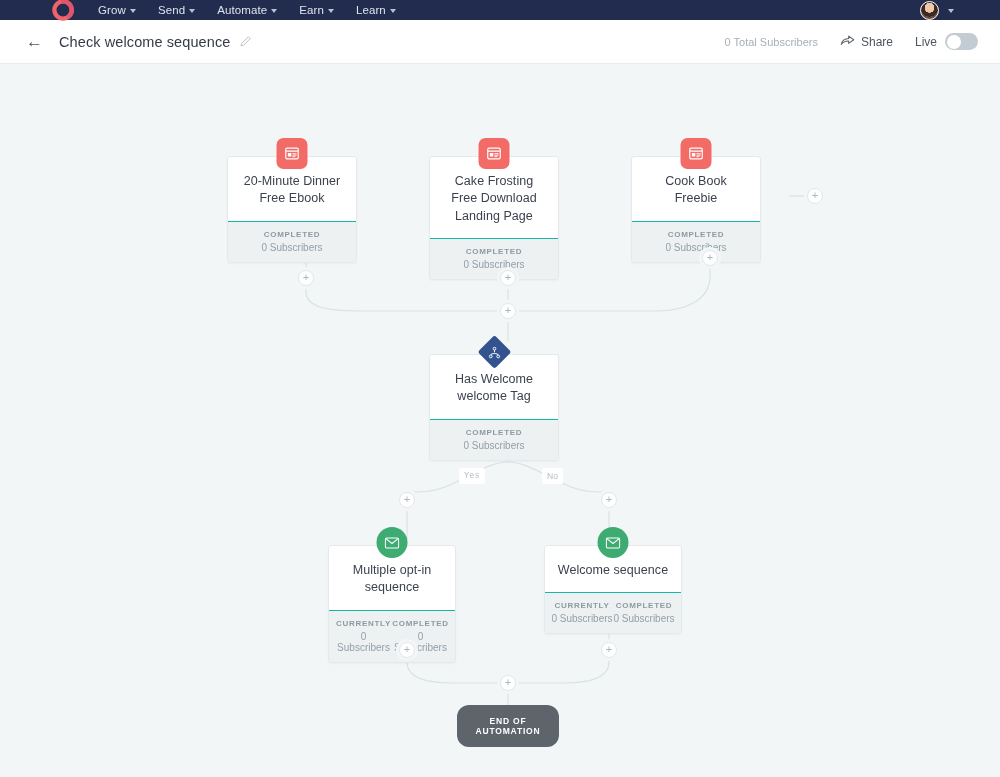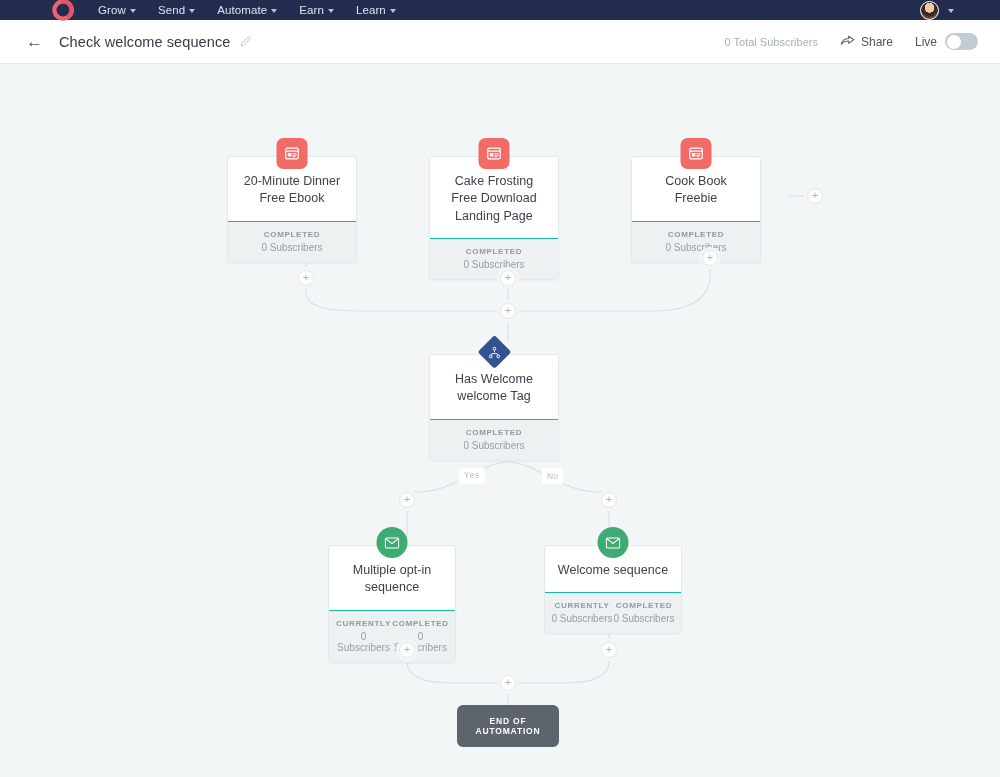--- a/index.html
+++ b/index.html
@@ -214,21 +214,21 @@
 
   
   .end-badge {
     position: absolute;
     background: #5d646c;
     color: #ffffff;
     font-size: 8.5px;
     font-weight: bold;
     letter-spacing: .8px;
     padding: 11px 18px;
-    border-radius: 6px;
+    border-radius: 12px;
     text-align: center;
     width: 102px;
   }
 </style>
 </head>
 <body>
 
 <div class="navbar">
   <div class="brand-logo">
     <svg width="22" height="22" viewBox="0 0 22 22">

